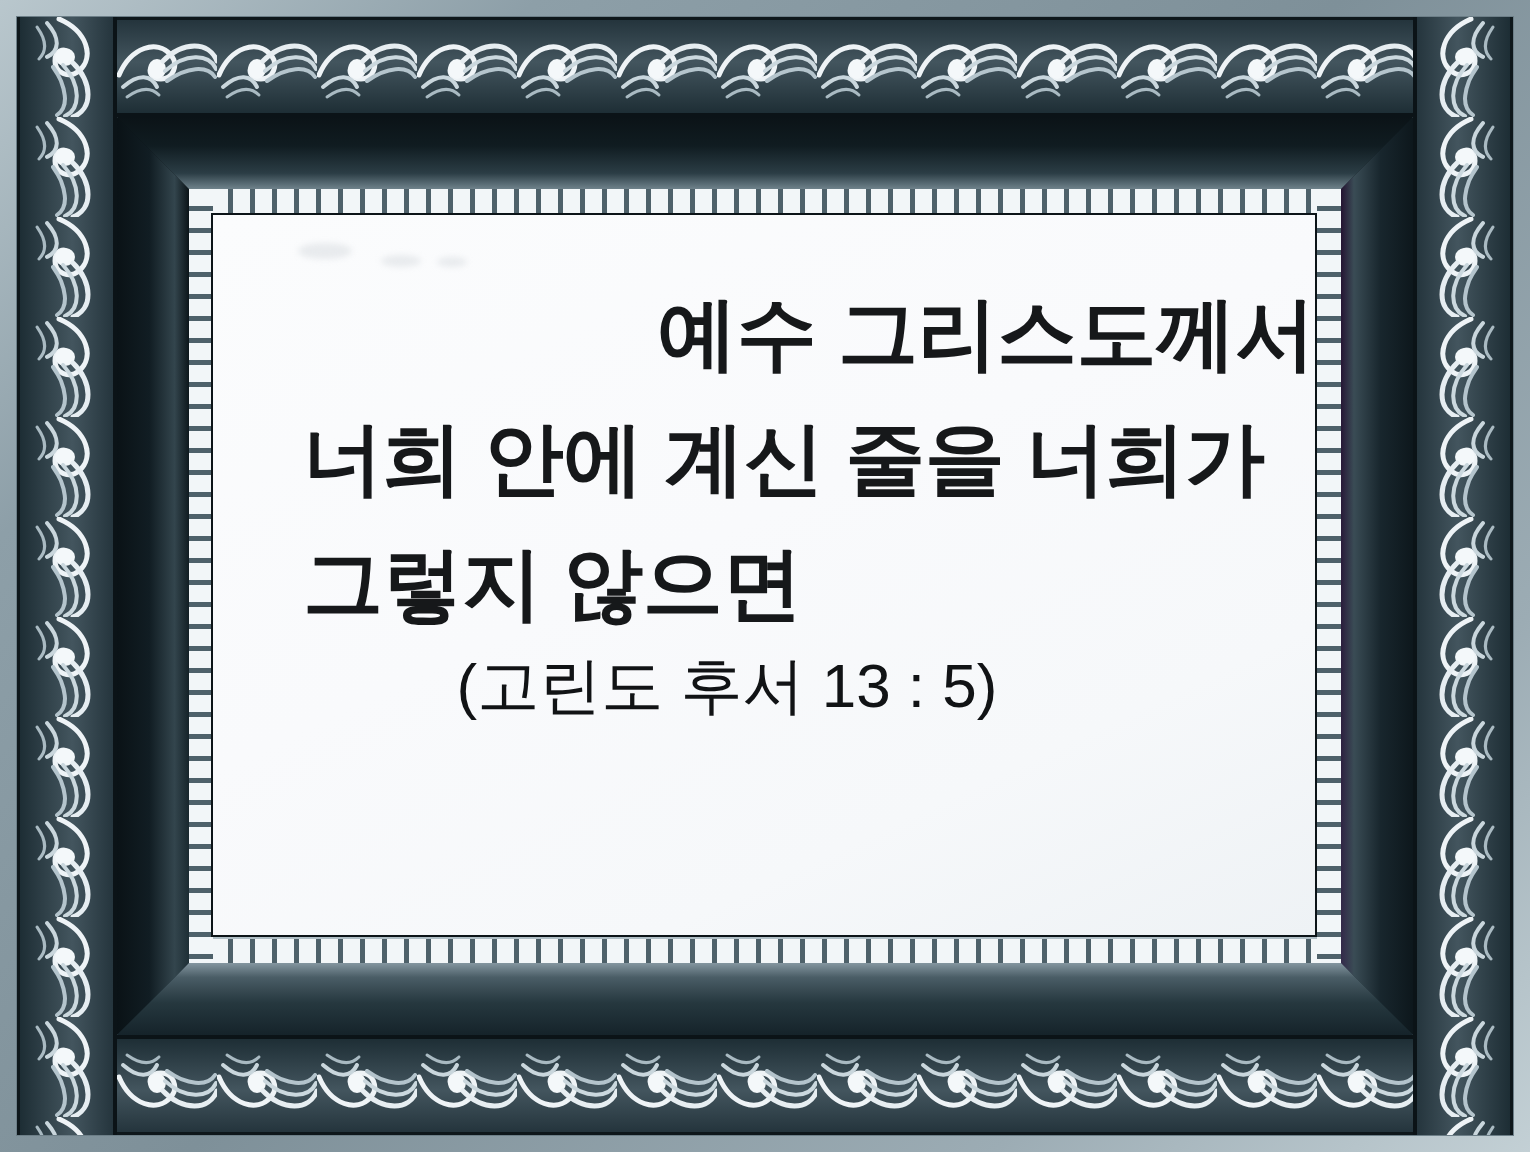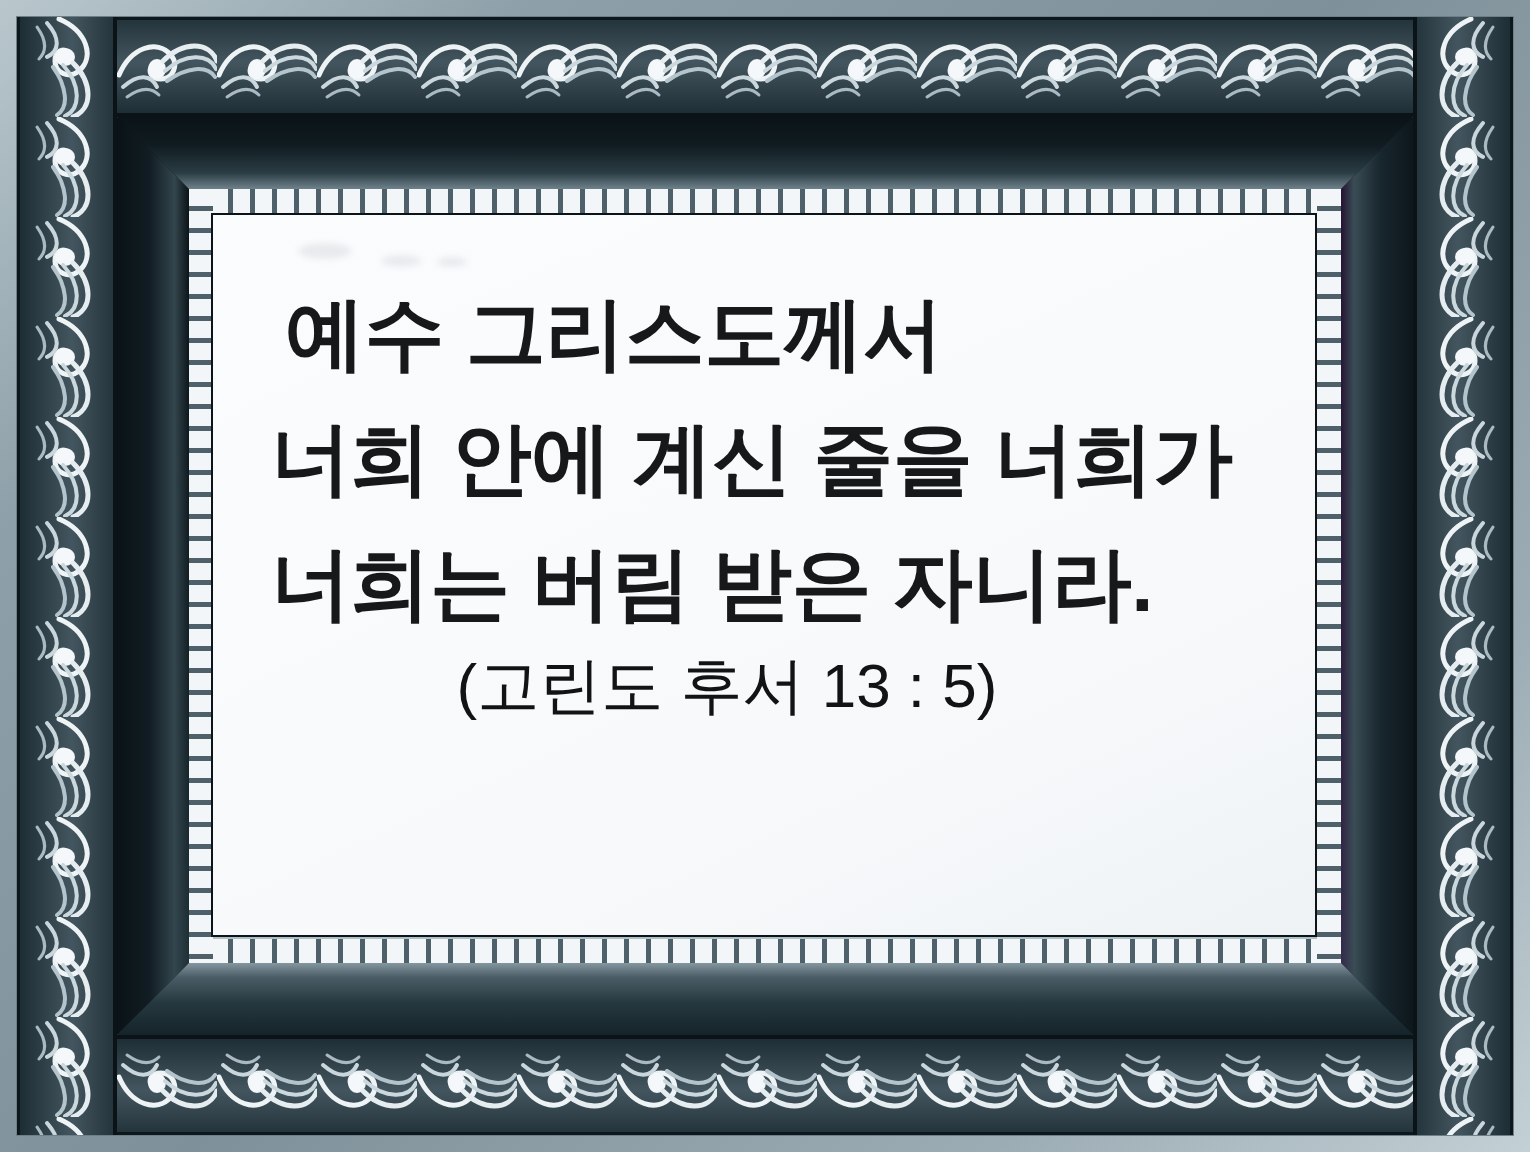--- a/index.html
+++ b/index.html
@@ -64,22 +64,22 @@
     background:linear-gradient(155deg,#fbfcfd 0%,#f9fafc 45%,#f6f8fa 75%,#eef2f5 100%);
     overflow:hidden;}
 
   
   .smudge{position:absolute;background:#d9dde1;border-radius:50%;filter:blur(3px);opacity:.55;}
 
   
   .verse{position:absolute;left:0;top:0;width:100%;height:100%;
     padding:56px 0 0 0;box-sizing:border-box;}
   .verse-line{color:#16181a;font-weight:700;font-size:80px;line-height:125px;
-    white-space:nowrap;letter-spacing:-0.5px;padding-left:58px;}
-  .verse-line.l1{padding-left:72px;}
+    white-space:nowrap;letter-spacing:-0.5px;padding-left:90px;}
+  .verse-line.l1{padding-left:113px;text-align:right;}
   .reference{margin-top:4px;text-align:center;color:#111315;font-weight:400;
     font-size:62px;line-height:72px;letter-spacing:0px;padding-right:74px;}
 </style>
 </head>
 <body>
 
 <div id="frame-artwork">
 
   <div class="outer-lip"></div>
 
@@ -162,18 +162,18 @@
   <div class="mat-outline"></div>
   <div class="mat">
 
     <div class="smudge" style="left:85px;top:28px;width:54px;height:16px;"></div>
     <div class="smudge" style="left:168px;top:40px;width:40px;height:12px;"></div>
     <div class="smudge" style="left:224px;top:42px;width:30px;height:10px;"></div>
 
     <div class="verse">
       <div class="verse-line l1">예수 그리스도께서</div>
       <div class="verse-line">너희 안에 계신 줄을 너희가</div>
-      <div class="verse-line">너희는 버림 받은 자니라.</div>
+      <div class="verse-line">그렇지 않으면</div>
       <div class="reference">(고린도 후서 13 : 5)</div>
     </div>
   </div>
 
 </div>
 
 </body></html>

